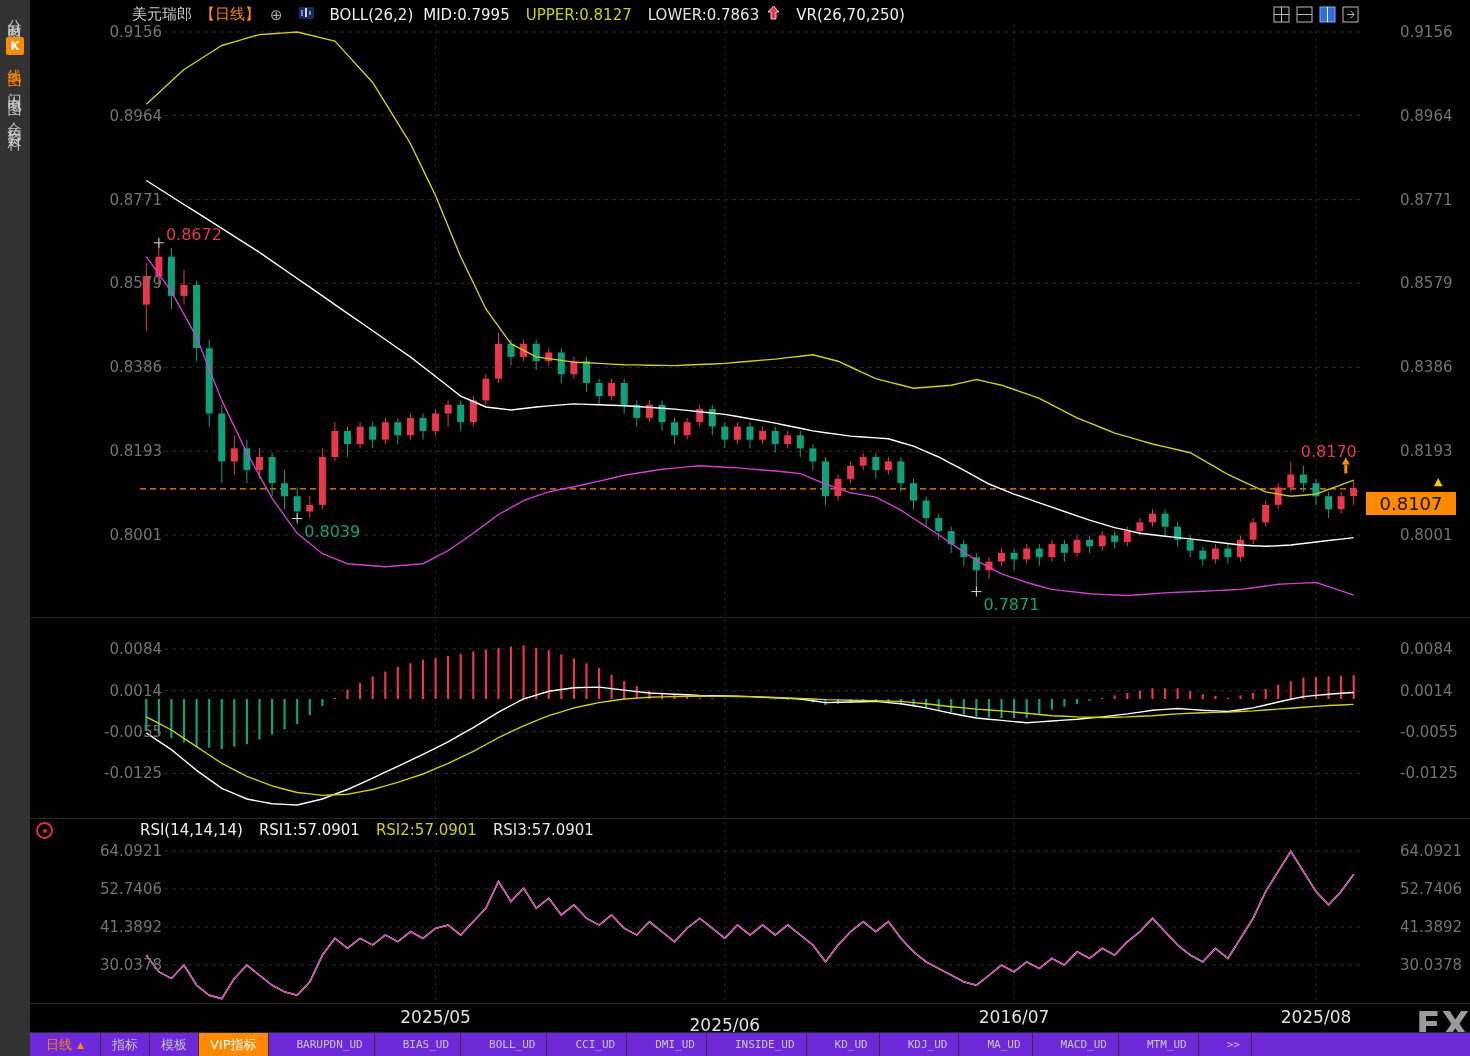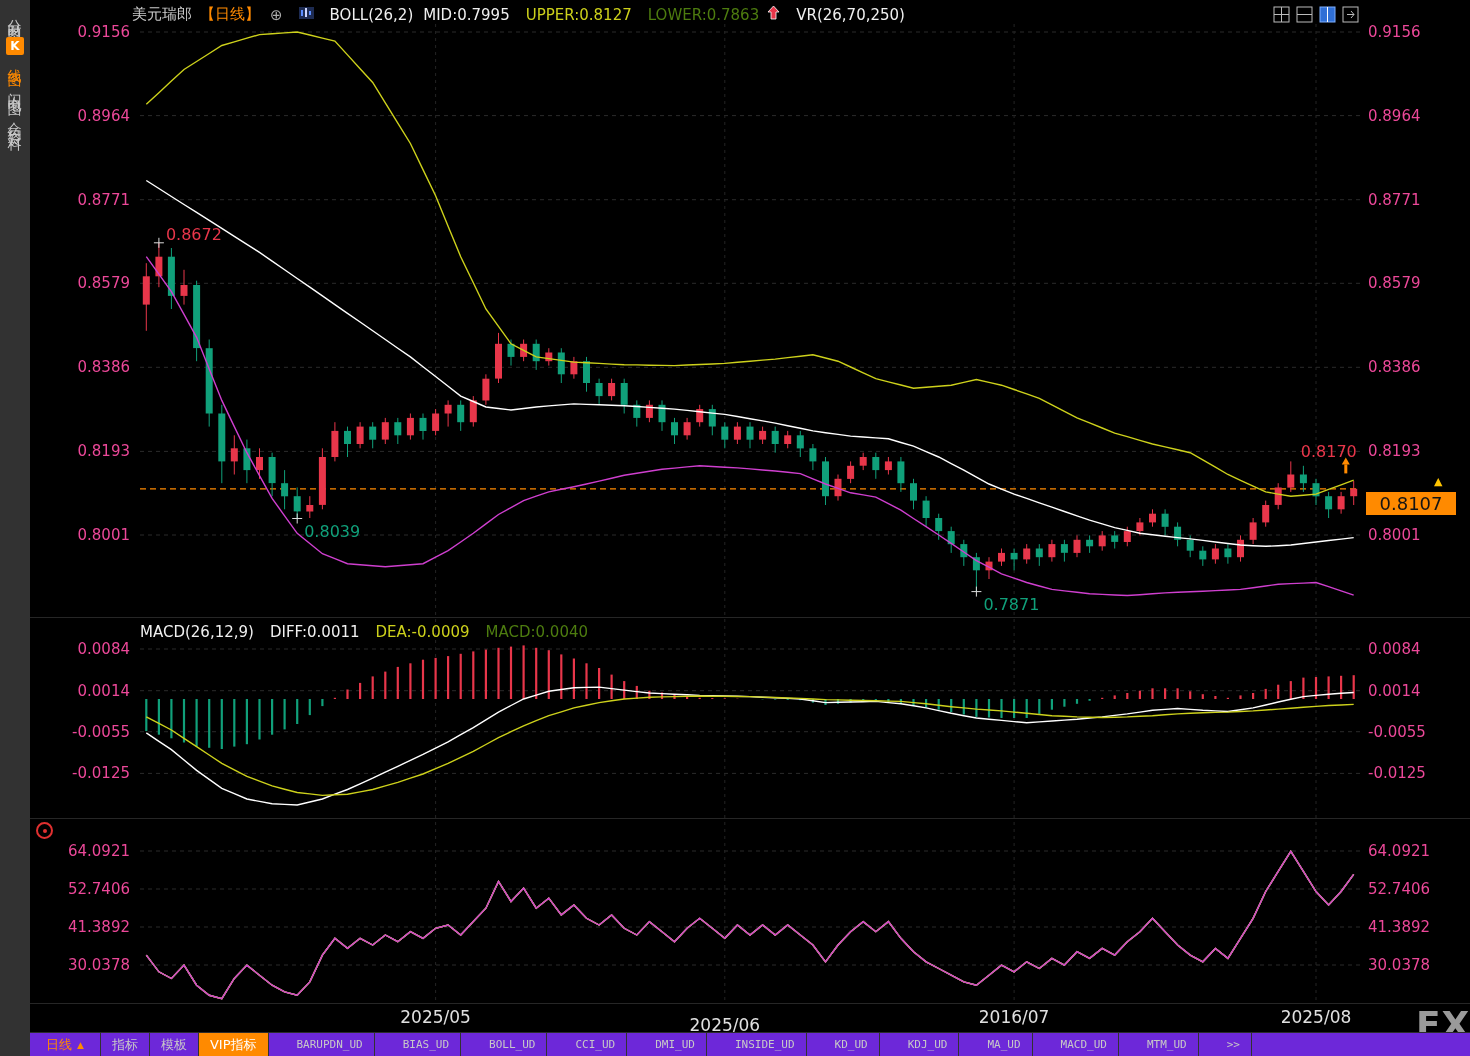--- a/index.html
+++ b/index.html
@@ -19,27 +19,27 @@
   .side-item{display:flex;flex-direction:column;align-items:center;gap:3px;cursor:pointer;}
   .vtext{writing-mode:vertical-rl;text-orientation:upright;letter-spacing:5px;font-size:14px;color:#c9c9c9;line-height:1;}
   .vtext.sel{color:#ff8a00;}
   .kbox{width:18px;height:18px;background:#ff8a00;color:#fff;font-size:12px;font-weight:bold;
         display:flex;align-items:center;justify-content:center;border-radius:2px;}
   
   .hdr{position:absolute;display:flex;gap:16px;align-items:center;font-size:15px;z-index:3;white-space:nowrap;}
   #toolbar{left:132px;top:5px;}
   #macd-header{left:140px;top:623px;}
   #rsi-header{left:140px;top:821px;}
-  .c-dim{color:#c9c9c9}.c-w{color:#f0f0f0}.c-y{color:#cdd11b}.c-m{color:#4d7c0f}.c-orange{color:#ff8a00}
+  .c-dim{color:#c9c9c9}.c-w{color:#f0f0f0}.c-y{color:#cdd11b}.c-m{color:#e5e5e5}.c-orange{color:#ff8a00}
   .addico{font-size:15px;color:#aaa;cursor:pointer;}
   
   #top-icons{position:absolute;left:1272px;top:5px;display:flex;gap:5px;z-index:3;}
   .tico{width:18px;height:18px;display:flex;align-items:center;justify-content:center;cursor:pointer;}
   
-  .ylab{position:absolute;font-size:15px;color:#ec4899;z-index:2;line-height:20px;height:20px;}
+  .ylab{position:absolute;font-size:15px;color:#737373;z-index:2;line-height:20px;height:20px;margin-left:32px;}
   .ylab-l{left:30px;width:100px;text-align:right;}
   .ylab-r{left:1368px;width:100px;text-align:left;}
   .xlab{position:absolute;top:1007px;transform:translateX(-50%);font-size:17px;color:#e0e0e0;z-index:2;}
   
   .sep{position:absolute;left:30px;right:0;height:1px;background:#262626;z-index:2;}
   #price-tag{position:absolute;left:1366px;top:492px;width:90px;height:23px;background:#ff8a00;color:#141414;
              font-size:18px;display:flex;align-items:center;justify-content:center;z-index:4;}
   #tag-arrow{position:absolute;left:1434px;top:476px;color:#ffc400;font-size:11px;z-index:4;line-height:1;}
   #rsi-icon{position:absolute;left:36px;top:822px;width:13px;height:13px;border:2px solid #e03030;border-radius:50%;
             z-index:3;display:flex;align-items:center;justify-content:center;}
@@ -462,28 +462,28 @@
         </svg>
     </span>
     <span class="tico">
       <svg width="17" height="17">
           <rect x="1" y="1" width="15" height="15" fill="none" stroke="#bbb"></rect>
           <path d="M5 8.5 L12 8.5 M9 5 L12 8.5 L9 12" fill="none" stroke="#bbb"></path>
         </svg>
     </span>
   </div>
 
-  <div id="macd-header" class="hdr">
-    <span class="c-w">MACD(26,12,9)</span>
-    <span class="c-w">DIFF:0.0011</span>
-    <span class="c-y">DEA:-0.0009</span>
-    <span class="c-m">MACD:0.0040</span>
+
+  <div id="rsi-icon"></div>
+  <div id="rsi-header" class="hdr">
+    <span class="c-w">RSI(14,14,14)</span>
+    <span class="c-w">RSI1:57.0901</span>
+    <span class="c-y">RSI2:57.0901</span>
+    <span class="c-m">RSI3:57.0901</span>
   </div>
-
-  <div id="rsi-icon"></div>
 
   <div id="price-tag">0.8107</div>
   <div id="tag-arrow">▲</div>
 
   <div class="sep" style="top:617px"></div>
   <div class="sep" style="top:818px"></div>
   <div class="sep" style="top:1003px"></div>
 
   <div id="watermark">FX678</div>
 

